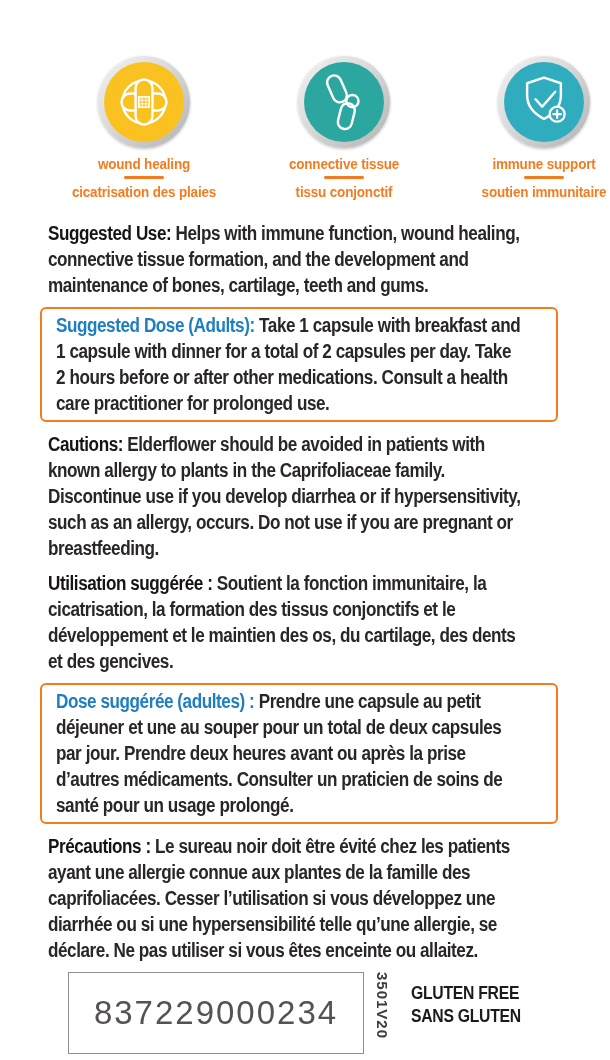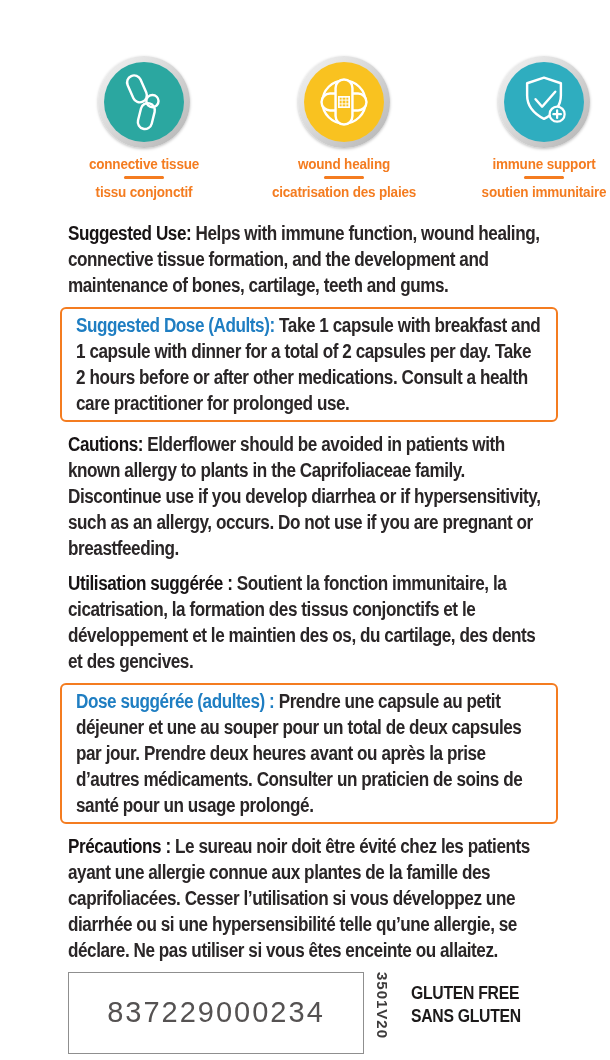--- a/index.html
+++ b/index.html
@@ -51,21 +51,21 @@
   .bdivider {
     width: 46px; height: 2.5px;
     background: #f47c20;
     border-radius: 2px;
     margin: 4px auto;
   }
 
   
   .content {
     margin-top: 20px;
-    padding: 0 60px 0 68px;   
+    padding: 0 60px 0 48px;   
   }
   .para {
     margin: 0 0 9px 0;
     font-size: 19.5px;
     line-height: 26px;
     font-weight: 700;
     letter-spacing: -0.5px;
     color: #2a2627;
   }
   .cond {
@@ -92,21 +92,21 @@
     padding-left: 68px;
   }
   .bcbox {
     width: 296px; height: 82px;
     border: 1.5px solid #8f8f8f;
     background: #fff;
     display: flex; align-items: center; justify-content: center;
     box-sizing: border-box;
   }
   .bcnum {
-    font-size: 29px;
+    font-size: 33px;
     color: #555252;
     letter-spacing: 2px;
     font-weight: 400;
   }
   .lot {
     writing-mode: vertical-rl;
     height: 82px;
     margin-left: 10px;
     display: flex; align-items: center;
     font-size: 15px;
@@ -126,20 +126,43 @@
     transform-origin: left top;
     white-space: nowrap;
   }
 </style>
 </head>
 <body>
 
 <div class="page">
 
   <div class="icons-row">
+
+    <div class="benefit">
+      <div class="ring">
+        <div class="circle yellow">
+          <svg width="60" height="60" viewBox="0 0 64 64">
+            <circle cx="32" cy="32" r="23" fill="none" stroke="#ffffff" stroke-width="2.6"></circle>
+            <g stroke="#ffffff" stroke-width="2.6" fill="#f9c220">
+              <rect x="8" y="23" width="48" height="18" rx="9"></rect>
+              <rect x="23" y="8" width="18" height="48" rx="9"></rect>
+            </g>
+            <g stroke="#ffffff" fill="none">
+              <rect x="26.5" y="26.5" width="11" height="11" stroke-width="1.8"></rect>
+              <path d="M30 26.5 v11 M34 26.5 v11 M26.5 30 h11 M26.5 34 h11" stroke-width="1"></path>
+            </g>
+          </svg>
+        </div>
+      </div>
+      <div class="blabel-wrap">
+        <div class="blabel">wound healing</div>
+        <div class="bdivider"></div>
+        <div class="blabel">cicatrisation des plaies</div>
+      </div>
+    </div>
 
     <div class="benefit">
       <div class="ring">
         <div class="circle teal">
           <svg width="60" height="60" viewBox="0 0 64 64">
             <g fill="none" stroke="#ffffff" stroke-width="2.6" stroke-linecap="round" stroke-linejoin="round">
               <rect x="17" y="3" width="15" height="30" rx="7.5" transform="rotate(-24 24.5 18)"></rect>
               <circle cx="41" cy="31" r="6.5"></circle>
               <rect x="27" y="33" width="15" height="28" rx="7.5" transform="rotate(14 34.5 47)"></rect>
             </g>
@@ -148,43 +171,20 @@
       </div>
       <div class="blabel-wrap">
         <div class="blabel">connective tissue</div>
         <div class="bdivider"></div>
         <div class="blabel">tissu conjonctif</div>
       </div>
     </div>
 
     <div class="benefit">
       <div class="ring">
-        <div class="circle yellow">
-          <svg width="60" height="60" viewBox="0 0 64 64">
-            <circle cx="32" cy="32" r="23" fill="none" stroke="#ffffff" stroke-width="2.6"></circle>
-            <g stroke="#ffffff" stroke-width="2.6" fill="#f9c220">
-              <rect x="8" y="23" width="48" height="18" rx="9"></rect>
-              <rect x="23" y="8" width="18" height="48" rx="9"></rect>
-            </g>
-            <g stroke="#ffffff" fill="none">
-              <rect x="26.5" y="26.5" width="11" height="11" stroke-width="1.8"></rect>
-              <path d="M30 26.5 v11 M34 26.5 v11 M26.5 30 h11 M26.5 34 h11" stroke-width="1"></path>
-            </g>
-          </svg>
-        </div>
-      </div>
-      <div class="blabel-wrap">
-        <div class="blabel">wound healing</div>
-        <div class="bdivider"></div>
-        <div class="blabel">cicatrisation des plaies</div>
-      </div>
-    </div>
-
-    <div class="benefit">
-      <div class="ring">
         <div class="circle cyan">
           <svg width="60" height="60" viewBox="0 0 64 64">
             <g fill="none" stroke="#ffffff" stroke-width="2.6" stroke-linecap="round" stroke-linejoin="round">
               <path d="M32 6 L50 12 v13 c0 12 -7.5 19.5 -18 25 C21.5 44.5 14 37 14 25 V12 Z"></path>
               <path d="M23 29 l7 8 L44 21"></path>
             </g>
             <circle cx="46" cy="45" r="8" fill="#2fadbf" stroke="#ffffff" stroke-width="2.4"></circle>
             <path d="M46 41 v8 M42 45 h8" stroke="#ffffff" stroke-width="2.4" stroke-linecap="round"></path>
           </svg>
         </div>

